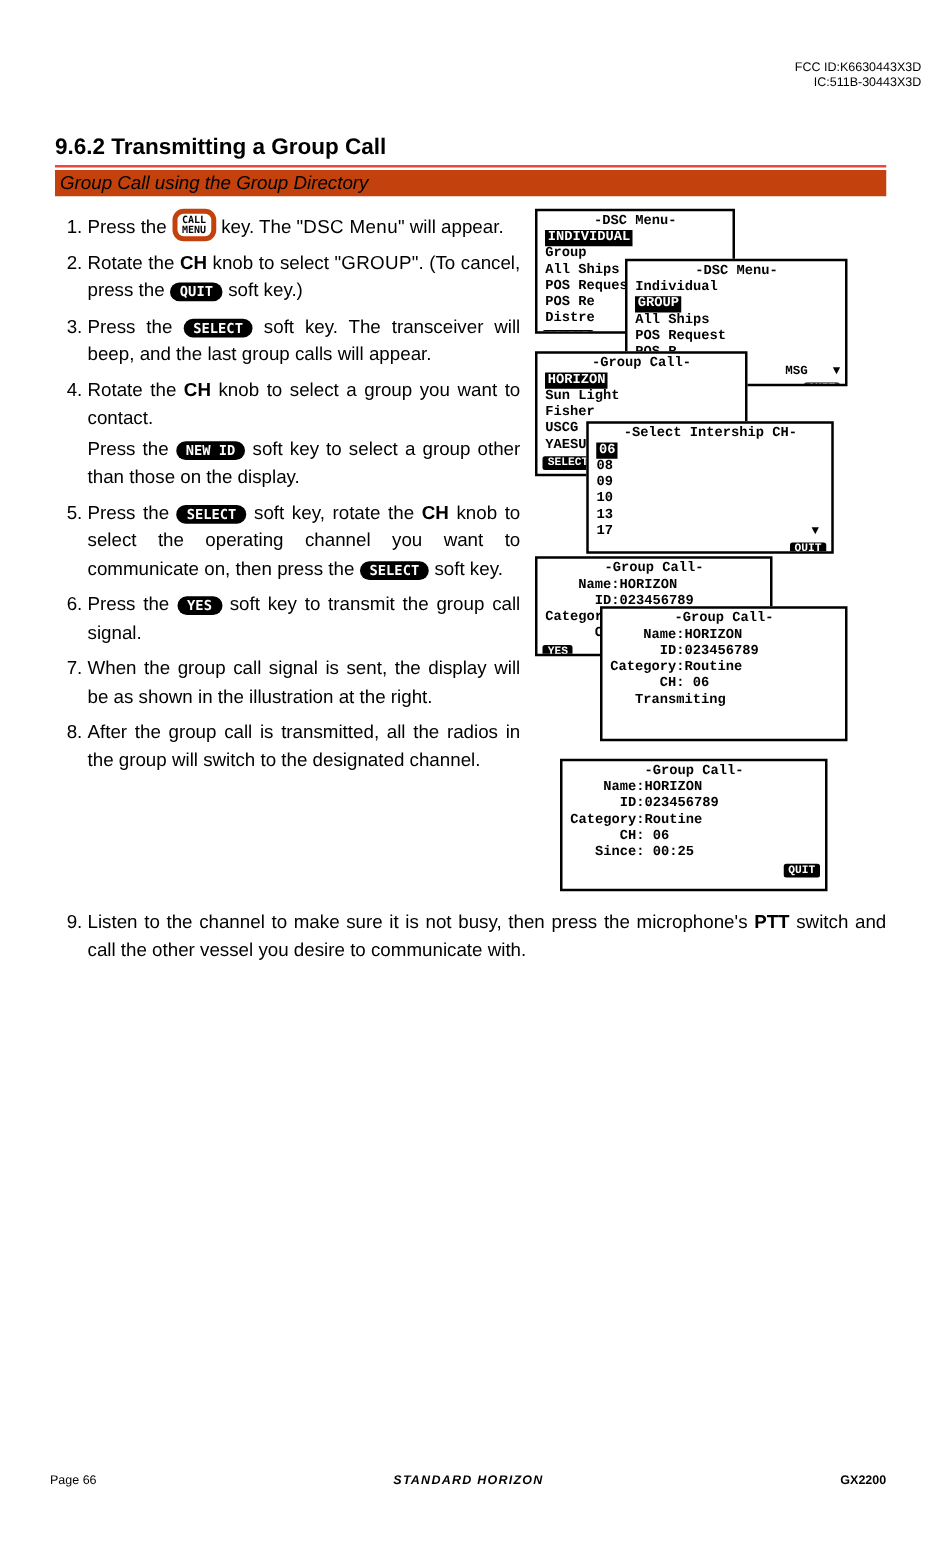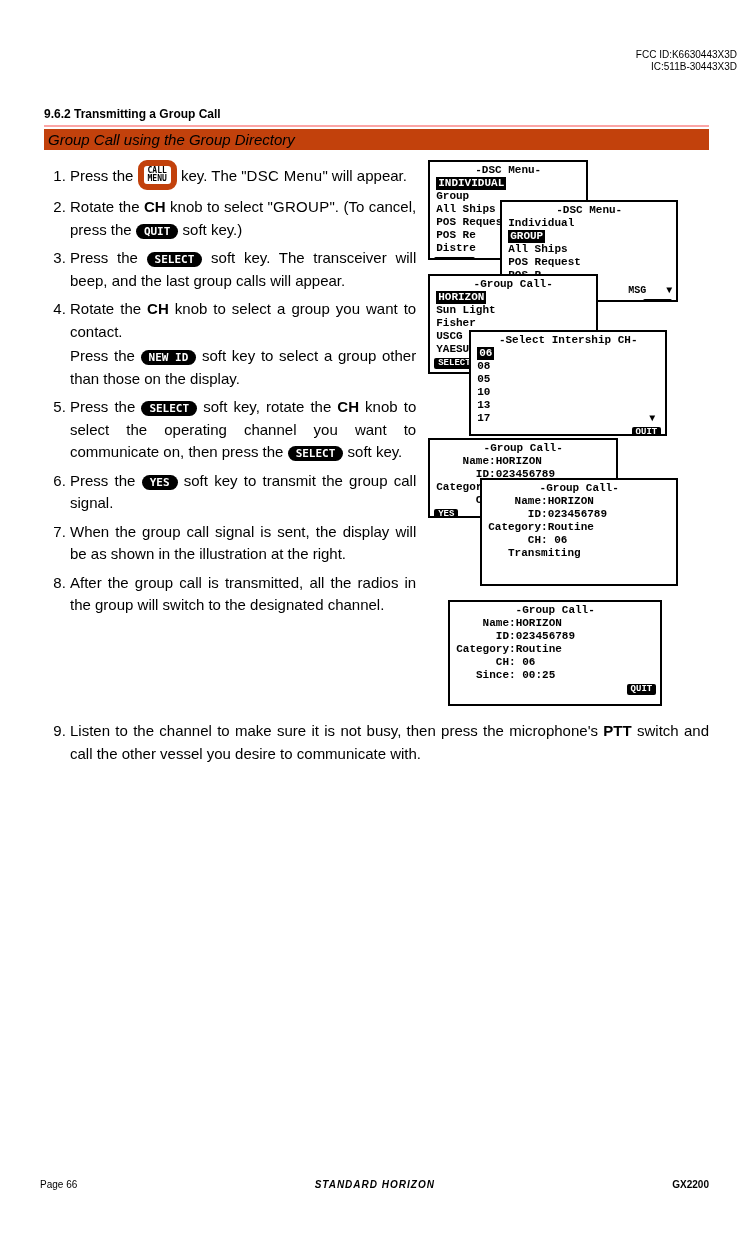--- a/index.html
+++ b/index.html
@@ -21,24 +21,24 @@
   }
   .fcc {
     position: absolute;
     top: 8px;
     right: 12px;
     font-size: 10px;
     line-height: 1.2;
     text-align: right;
   }
   .section-num {
-    font-size: 12px;
+    font-size: 18px;
     font-weight: bold;
     margin-top: 36px;
-    border-bottom: 2px solid #fca5a5;
+    border-bottom: 2px solid #ef4444;
     padding-bottom: 4px;
     display: block;
   }
   .section-sub {
     font-size: 15px;
     font-style: italic;
     background: #c2410c;
     padding: 2px 4px;
     margin-top: 2px;
     display: block;
@@ -73,21 +73,21 @@
     font-size: 11px;
     font-weight: bold;
     padding: 0 8px;
     line-height: 15px;
     vertical-align: baseline;
     font-family: monospace;
   }
   .softkey.outline {
     background: #fff;
     color: #000;
-    border: 6px solid #c2410c;
+    border: 4px solid #c2410c;
     line-height: 12px;
   }
   .kb {
     display:inline-block;
     font-weight:bold;
   }
   .mono {
     font-family: Liberation Sans, sans-serif;
     letter-spacing: 0.02em;
   }
@@ -264,21 +264,21 @@
         <div class="row">YAESU</div>
         <div class="softbar">
             <span class="sbbtn">SELECT</span>
           </div>
       </div>
 
       <div class="screen" style="left:41px; top:170px; width:198px; height:106px;">
         <div class="title">-Select Intership CH-</div>
         <div class="row"><span class="hl">06</span></div>
         <div class="row">08</div>
-        <div class="row">05</div>
+        <div class="row">09</div>
         <div class="row">10</div>
         <div class="row">13</div>
         <div class="row"><span>17</span><span class="arrow-dn">▼</span></div>
         <div class="softbar" style="justify-content:flex-end;">
             <span class="sbbtn">QUIT</span>
           </div>
       </div>
 
       <div class="screen" style="left:0; top:278px; width:190px; height:80px;">
         <div class="title">-Group Call-</div>

